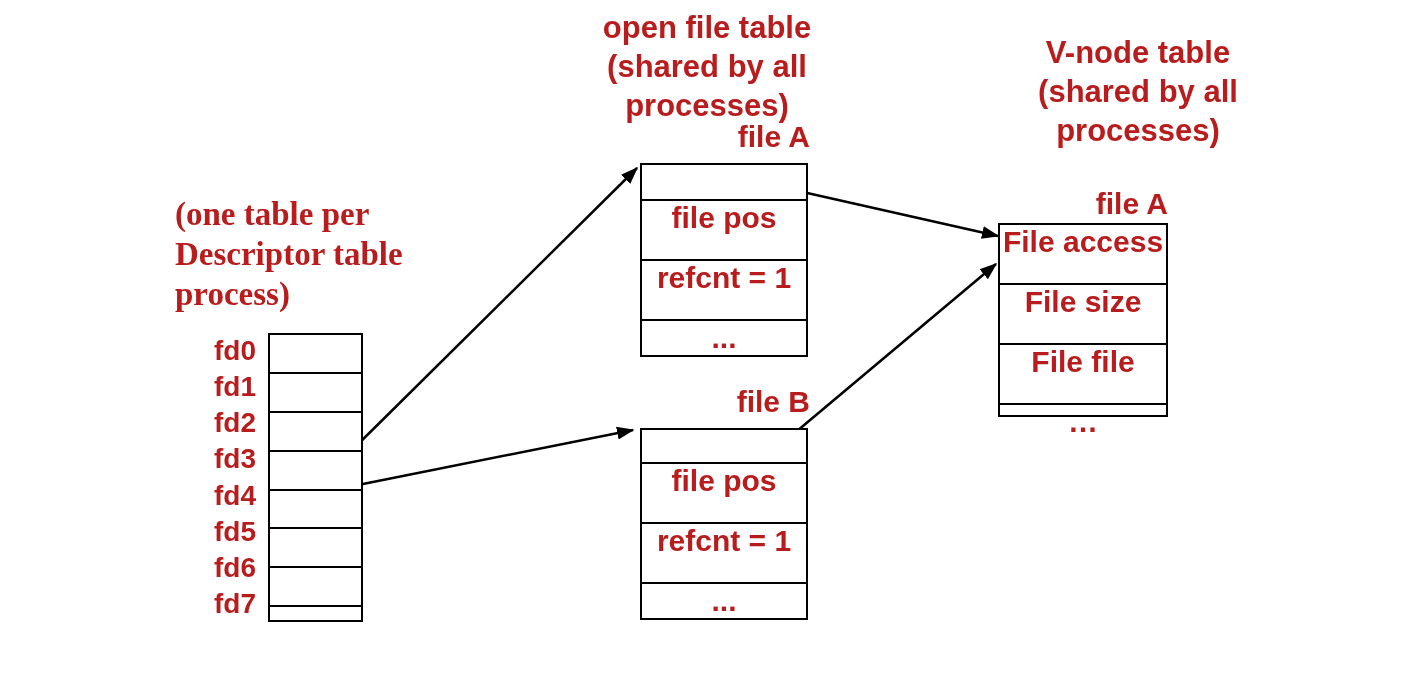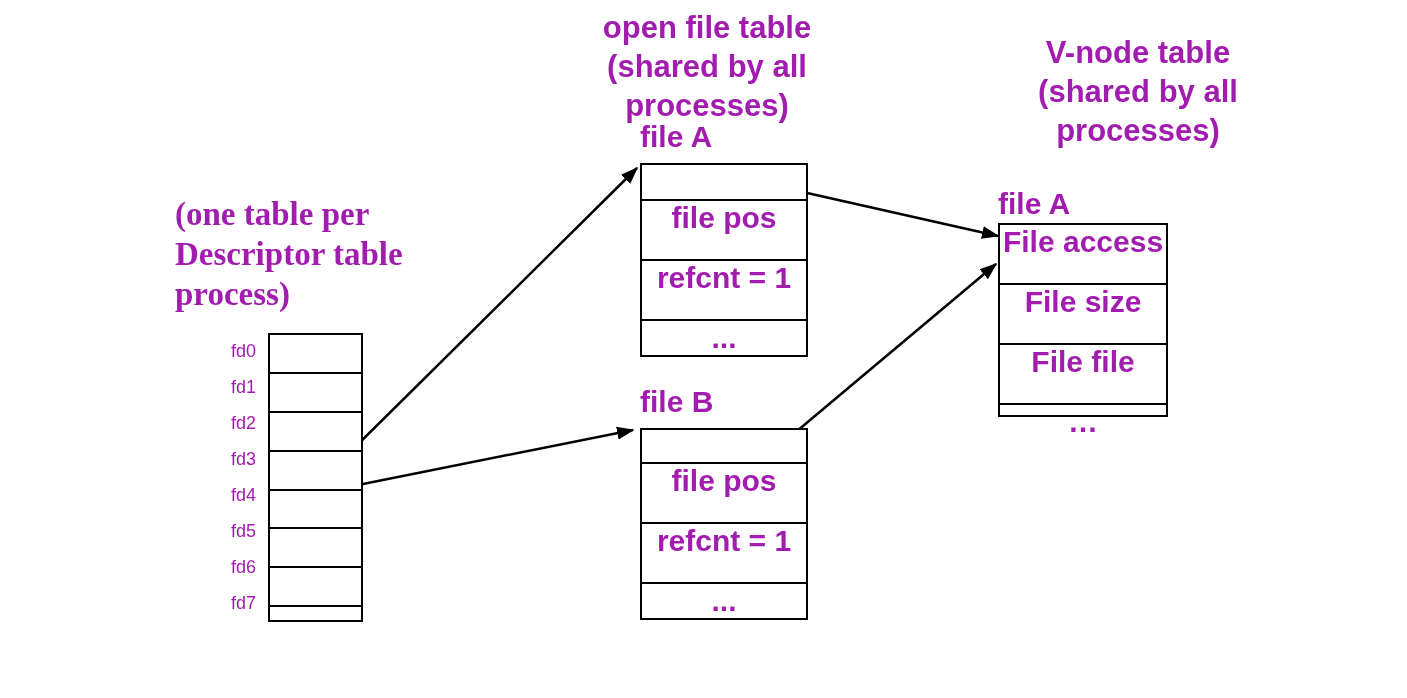--- a/index.html
+++ b/index.html
@@ -7,21 +7,21 @@
     padding: 0;
     background: #ffffff;
   }
   .canvas {
     position: relative;
     width: 1351px;
     height: 698px;
     background: #ffffff;
     overflow: hidden;
     font-family: "Liberation Sans", sans-serif;
-    color: #a21caf;
+    color: #b91c1c;
   }
   .arrows-layer {
     position: absolute;
     left: 0; top: 0;
     width: 1407px;
     height: 698px;
     pointer-events: none;
   }
   .arrow-line {
     stroke: #000000;
@@ -40,21 +40,21 @@
     position: absolute;
     text-align: left;
     font-family: "Liberation Serif", serif;
     font-weight: bold;
     font-size: 33px;
     line-height: 40px;
     white-space: nowrap;
   }
   .box-label {
     position: absolute;
-    text-align: left;
+    text-align: right;
     font-weight: bold;
     font-size: 30px;
     line-height: 32px;
     white-space: nowrap;
   }
   .box {
     position: absolute;
     border: 2.5px solid #000000;
     box-sizing: border-box;
     display: flex;
@@ -79,22 +79,22 @@
   .fd-col {
     position: absolute;
     display: flex;
     flex-direction: column;
   }
   .fd-label {
     flex: 1;
     display: flex;
     align-items: center;
     justify-content: flex-end;
-    font-weight: normal;
-    font-size: 18px;
+    font-weight: bold;
+    font-size: 28px;
     white-space: nowrap;
   }
 </style>
 </head>
 <body>
 
 <div class="canvas">
 
   <svg class="arrows-layer" viewBox="0 0 1407 698">
     <defs>

